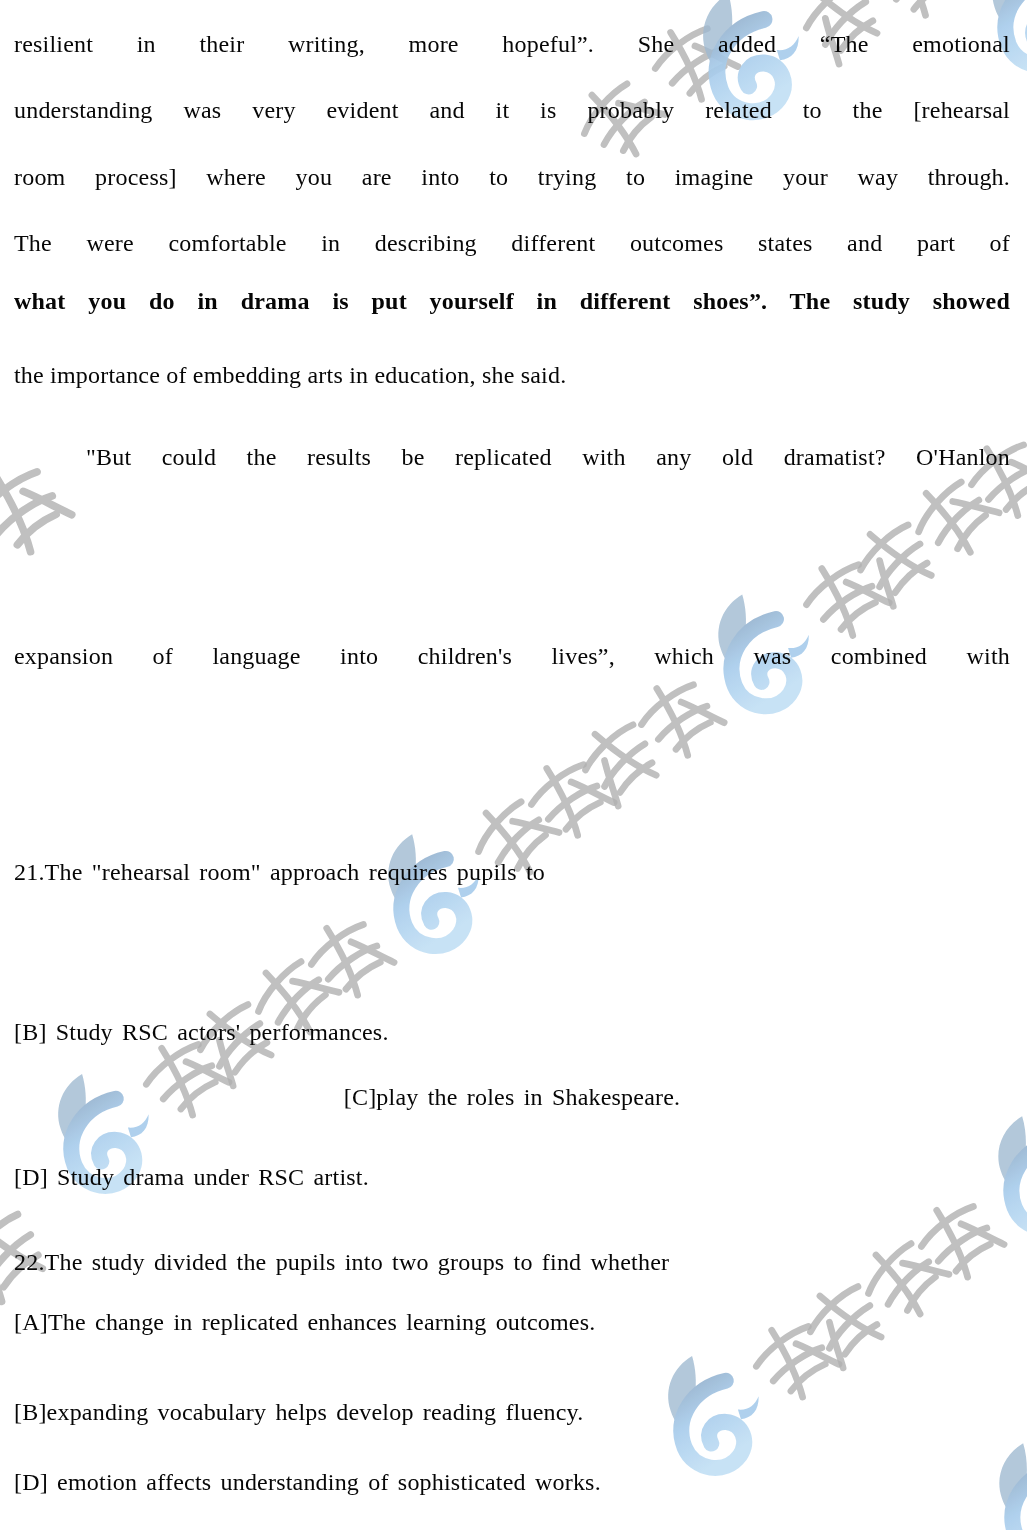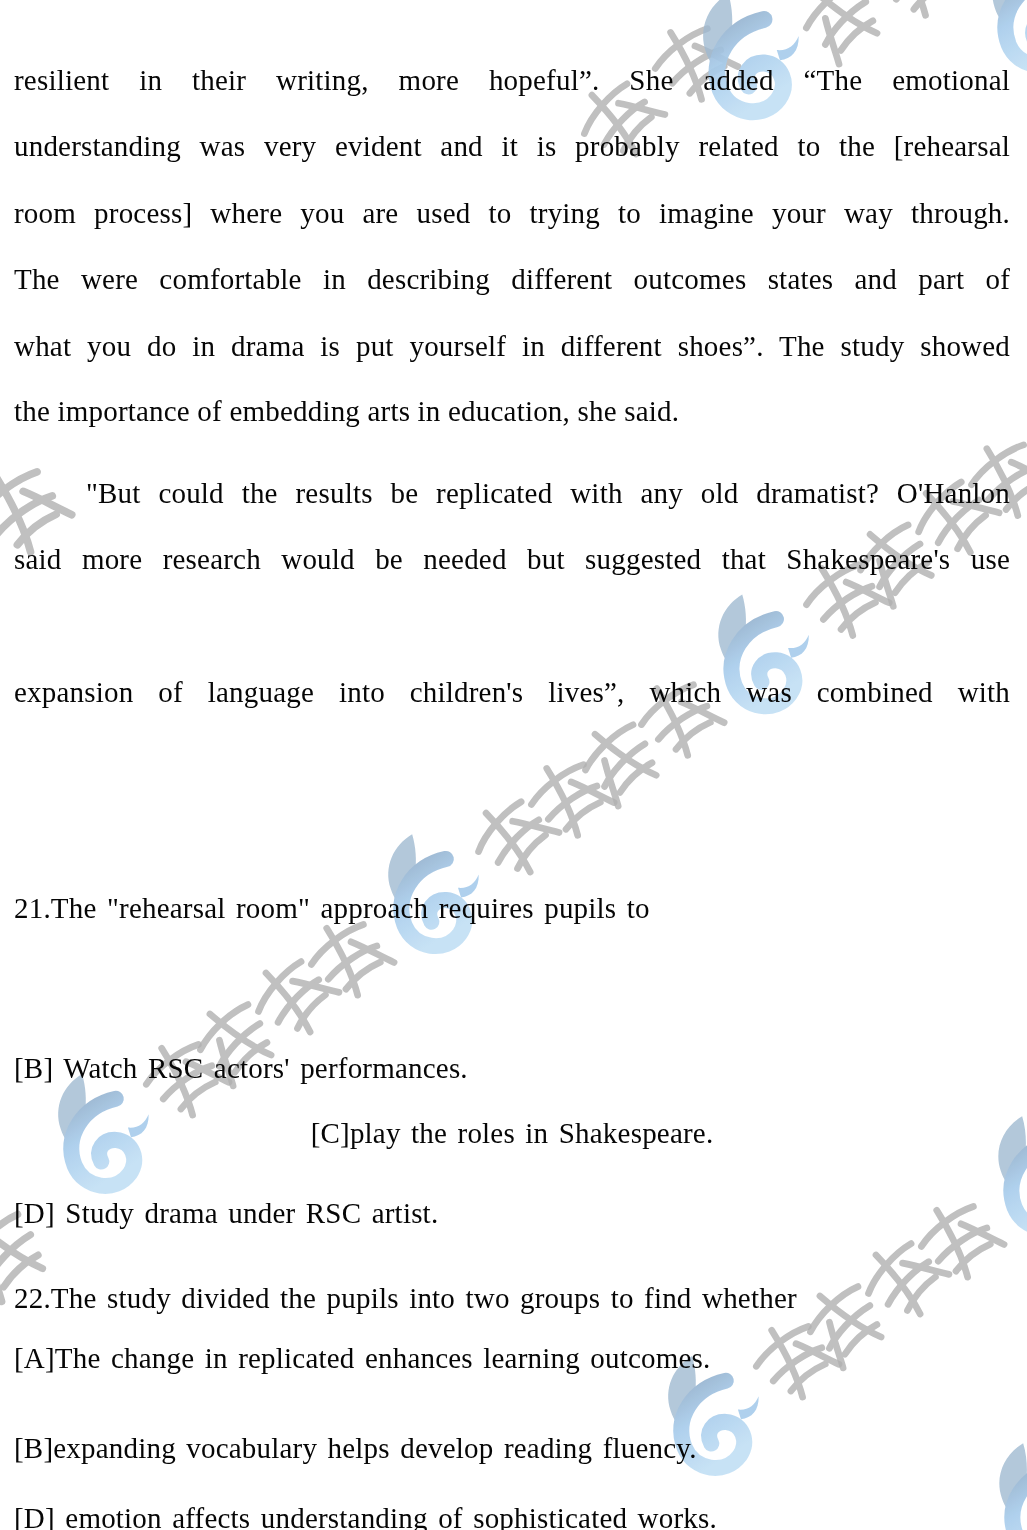--- a/index.html
+++ b/index.html
@@ -7,24 +7,23 @@
     position:relative;
     width:1027px;height:1530px;
     background:#ffffff;
     overflow:hidden;
     font-family:"Liberation Serif", serif;
   }
   
   .layer-text{position:absolute;inset:0;z-index:2;}
   .line{
     position:absolute;left:14px;width:996px;
-    font-size:29px;line-height:40px;color:#060606;
+    font-size:24px;line-height:40px;color:#060606;
     white-space:nowrap;
     letter-spacing:0.2px;
-    margin-top:36px;
   }
   .just{
     white-space:normal;
     text-align:justify;
     text-align-last:justify;
   }
   .indent{box-sizing:border-box;padding-left:72px;}
   .qline{word-spacing:3px;}
   
   .layer-wm{position:absolute;inset:0;z-index:1;}
@@ -321,31 +320,30 @@
         <path d="M78,32 C44,36 22,64 30,94 C37,118 68,126 84,108 C95,95 90,76 74,73 C61,71 52,81 57,93" stroke="url(#wmg)" stroke-width="16" stroke-linecap="round"></path>
         <path d="M87,62 C97,64 104,60 109,51 C108,65 100,72 89,72 Z" fill="#a9cdec"></path>
       </svg>
     </span>
   </div>
 
   <div class="layer-text">
 
     <div class="line just" style="top:24px;">resilient in their writing, more hopeful”. She added “The emotional</div>
     <div class="line just" style="top:90px;">understanding was very evident and it is probably related to the [rehearsal</div>
-    <div class="line just" style="top:157px;">room process] where you are used to trying to imagine your way through.</div>
+    <div class="line just" style="top:157px;">room process] where you are into to trying to imagine your way through.</div>
     <div class="line just" style="top:223px;">The were comfortable in describing different outcomes states and part of</div>
-    <div class="line just" style="top:290px;">what you do in drama is put yourself in different shoes”. The study showed</div>
+    <div class="line just" style="top:281px;font-weight:bold;">what you do in drama is put yourself in different shoes”. The study showed</div>
     <div class="line" style="top:355px;">the importance of embedding arts in education, she said.</div>
 
     <div class="line just indent" style="top:437px;">"But could the results be replicated with any old dramatist? O'Hanlon</div>
-    <div class="line just" style="top:503px;">said more research would be needed but suggested that Shakespeare's use</div>
     <div class="line just" style="top:636px;">expansion of language into children's lives”, which was combined with</div>
 
     <div class="line qline" style="top:852px;">21.The "rehearsal room" approach requires pupils to</div>
-    <div class="line qline" style="top:1012px;">[B] Watch RSC actors' performances.</div>
+    <div class="line qline" style="top:1012px;">[B] Study RSC actors' performances.</div>
     <div class="line qline" style="top:1077px;text-align:center;">[C]play the roles in Shakespeare.</div>
     <div class="line qline" style="top:1157px;">[D] Study drama under RSC artist.</div>
 
     <div class="line qline" style="top:1242px;">22.The study divided the pupils into two groups to find whether</div>
     <div class="line qline" style="top:1302px;">[A]The change in replicated enhances learning outcomes.</div>
     <div class="line qline" style="top:1392px;">[B]expanding vocabulary helps develop reading fluency.</div>
     <div class="line qline" style="top:1462px;">[D] emotion affects understanding of sophisticated works.</div>
   </div>
 
 </div>

